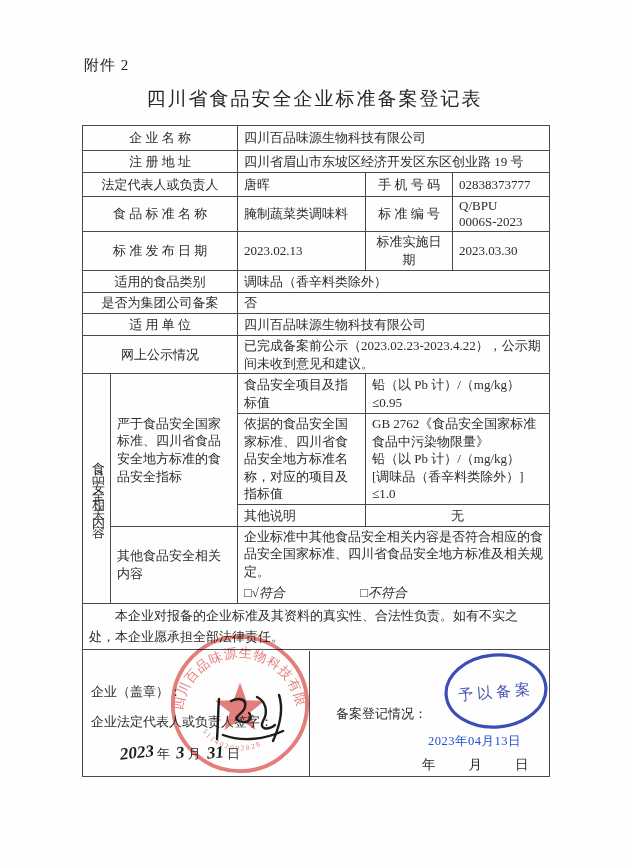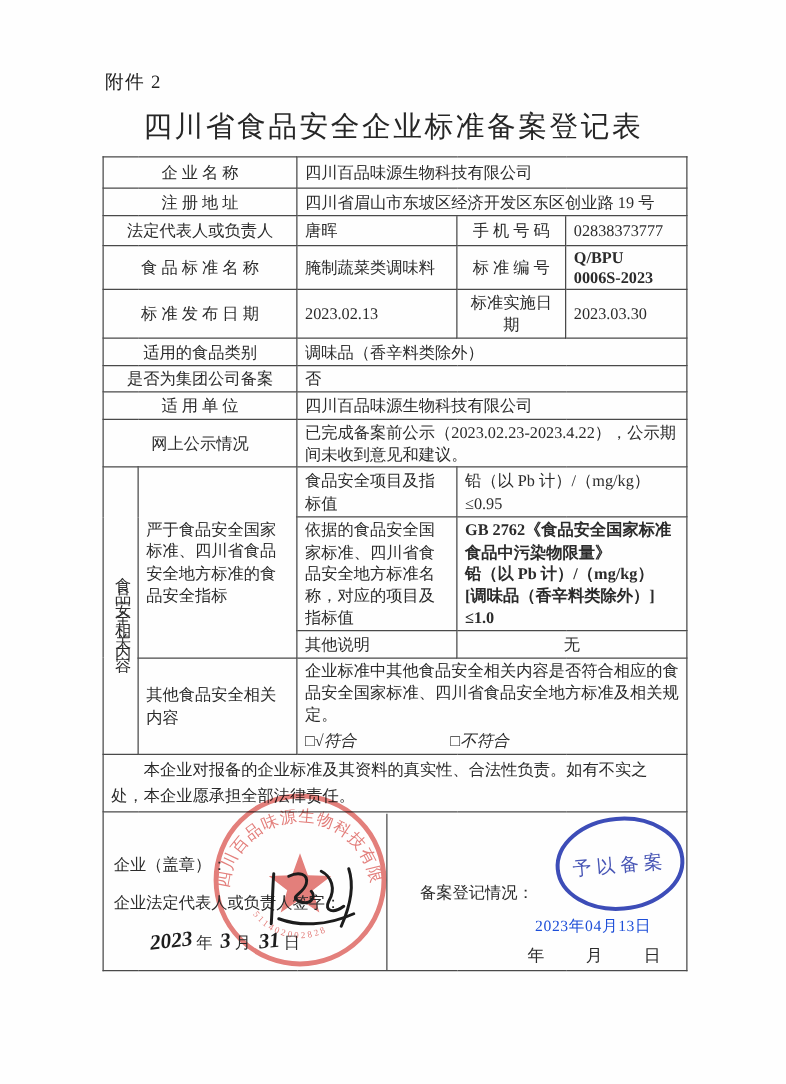--- a/index.html
+++ b/index.html
@@ -3,28 +3,28 @@
 <meta charset="utf-8">
 <style>
   html,body{margin:0;padding:0;}
   body{
     width:629px;height:867px;background:#ffffff;position:relative;overflow:hidden;
     font-family:"Liberation Serif","DejaVu Serif",serif;color:#2b2b2b;
   }
   .page{position:absolute;inset:0;background:#fefefe;}
   .attachment{position:absolute;left:64px;top:56px;font-size:15px;letter-spacing:1px;color:#222;padding-left:20px;}
   .doc-title{position:absolute;left:0;top:86px;width:629px;text-align:center;
-    font-size:23px;letter-spacing:2px;color:#262626;}
+    font-size:19px;letter-spacing:2px;color:#262626;}
   table.form{position:absolute;left:82px;top:125px;width:467px;border-collapse:collapse;
     table-layout:fixed;}
   table.form td{border:1px solid #4a4a4a;font-size:13px;color:#2b2b2b;padding:1px 6px;
     vertical-align:middle;overflow:visible;}
   .lbl{text-align:center;}
   .val{text-align:left;}
-  .preline{white-space:pre-line;font-weight:bold;}
+  .preline{white-space:pre-line;}
   .small{font-size:12.5px;line-height:1.35;}
   .vert-cell{text-align:center;}
   .vert{writing-mode:vertical-rl;text-orientation:upright;letter-spacing:9px;font-size:13px;display:inline-block;}
   .center{text-align:center;}
   .chk-line{margin-top:4px;font-style:italic;}
   .chk-yes{margin-right:72px;}
   .decl{ text-indent:2em;line-height:1.55;font-size:13px;}
   
   .sign-wrap{display:flex;height:125px;margin:-1px -6px;}
   .sign-left{width:226px;border-right:1px solid #4a4a4a;position:relative;}

